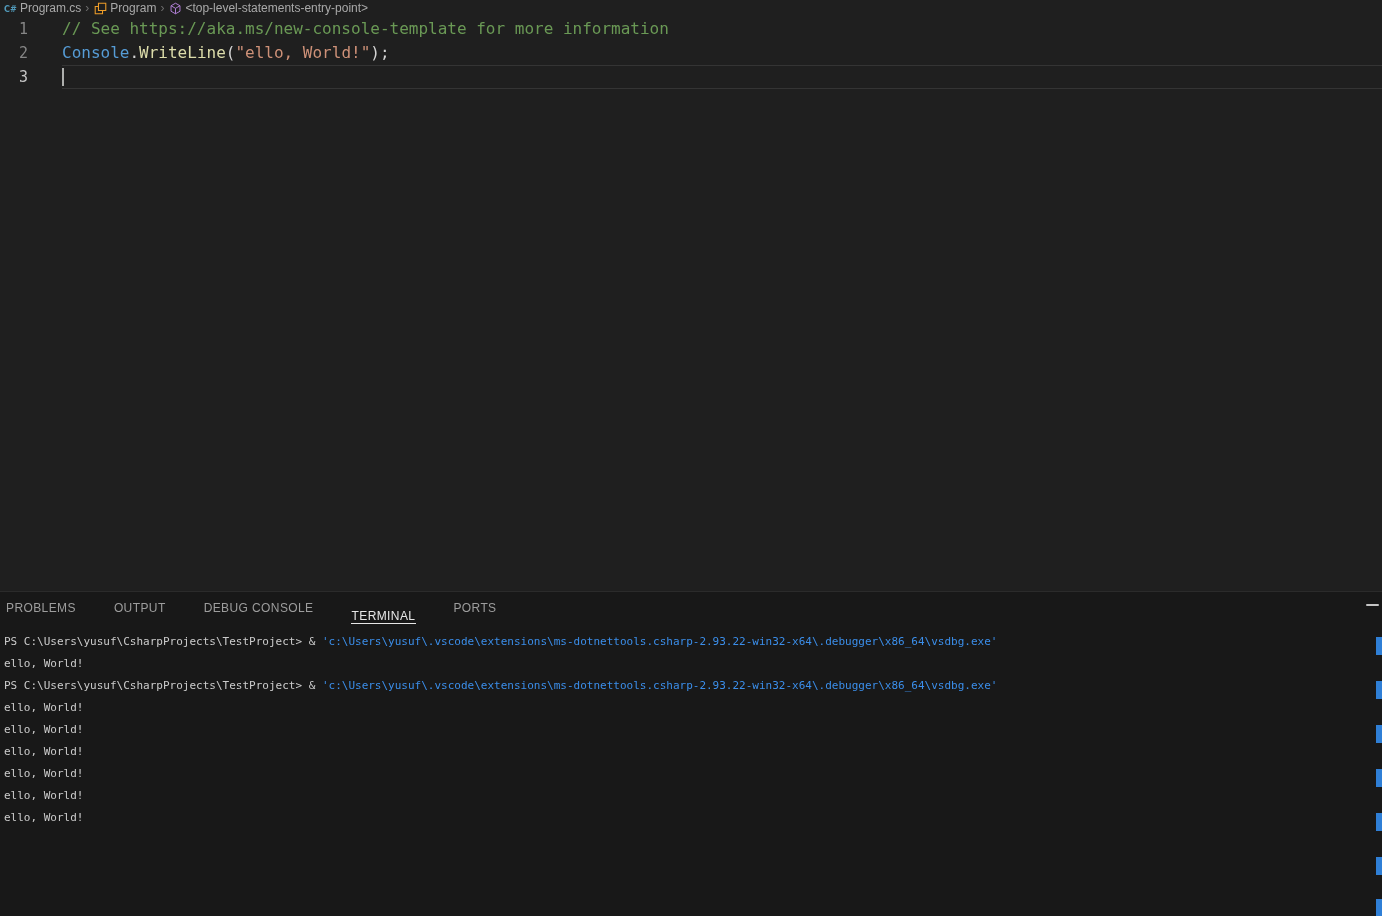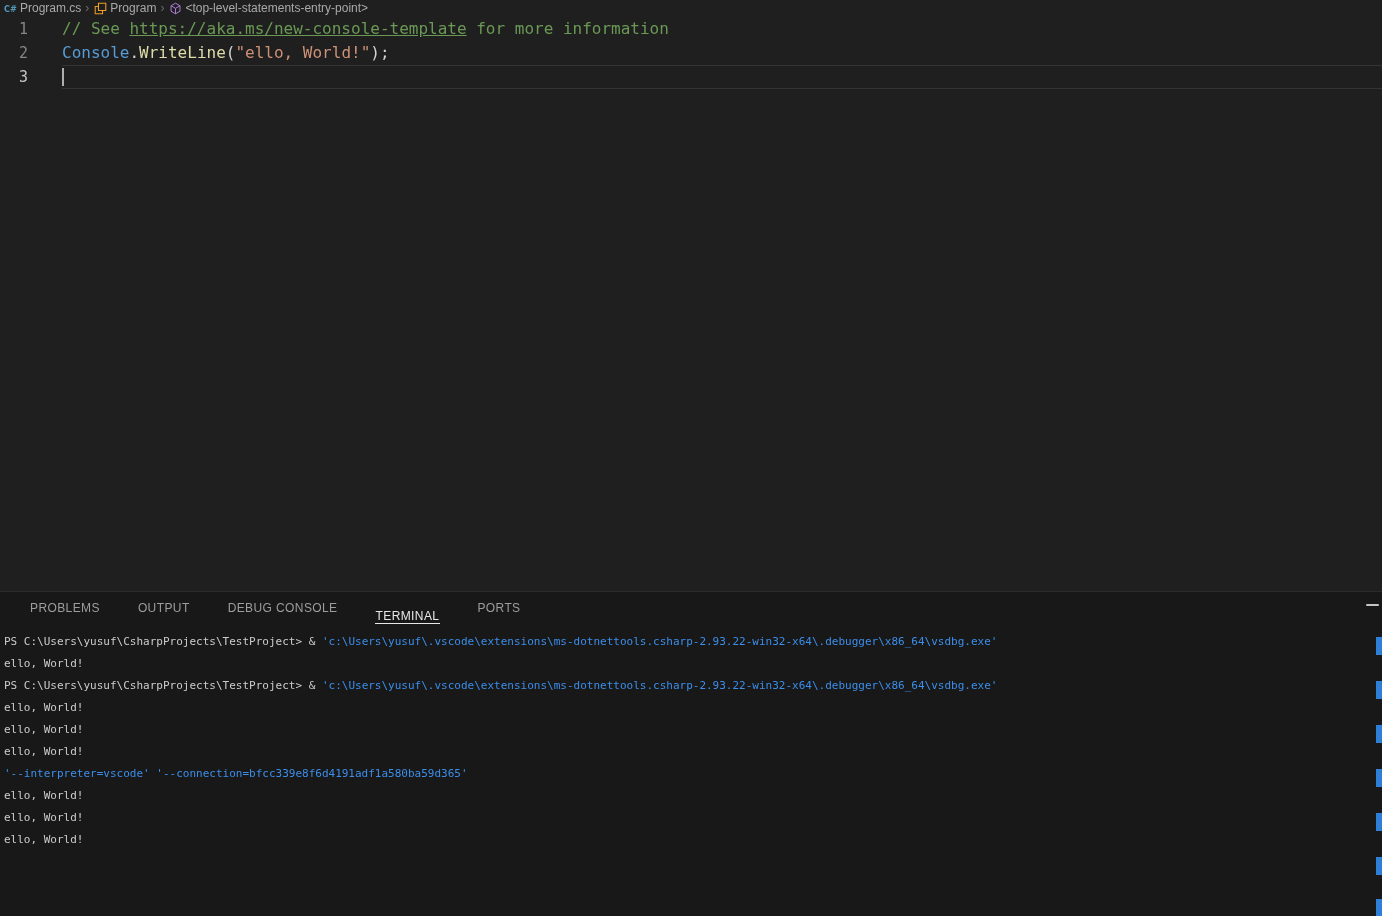--- a/index.html
+++ b/index.html
@@ -18,30 +18,30 @@
   .code-line{display:flex;height:24px;line-height:24px;}
   .gutter{width:62px;box-sizing:border-box;padding-right:34px;text-align:right;color:#858585;flex:none;font-size:15px;}
   .code-line.active .gutter{color:#c6c6c6;}
   .line-content{flex:1;position:relative;white-space:pre;box-sizing:border-box;height:24px;line-height:22px;
     border-top:1px solid transparent;border-bottom:1px solid transparent;}
   .code-line.active .line-content{border-color:#343434;}
   .cursor{position:absolute;left:0;top:2px;width:2px;height:18px;background:#aeafad;}
 
   
   .tok-comment{color:var(--comment);}
-  .tok-comment-link{color:var(--comment);text-decoration:underline;cursor:pointer;}
+  .tok-comment-link{color:var(--comment);cursor:pointer;}
   .tok-class{color:var(--class-name);}
   .tok-method{color:var(--method);}
   .tok-punct{color:var(--punctuation);}
   .tok-string{color:var(--string);}
   .tok-plain{color:var(--terminal-text);}
   .tok-tstring{color:var(--terminal-string);}
 
   
-  .panel{position:absolute;top:591px;left:0;right:0;bottom:0;background:#181818;border-top:1px solid #2b2b2b;padding-left:24px;}
+  .panel{position:absolute;top:591px;left:0;right:0;bottom:0;background:#181818;border-top:1px solid #2b2b2b;}
   .panel-tabs{display:flex;align-items:stretch;height:32px;padding-left:5px;gap:36px;}
   .ptab{display:flex;align-items:center;font-size:12px;letter-spacing:.4px;color:#9d9d9d;cursor:pointer;
     border-bottom:1px solid transparent;box-sizing:border-box;padding:0 1px;}
   .ptab.active{color:#e7e7e7;border-bottom-color:var(--active-tab-underline);align-items:flex-end;}
   .panel-action{position:absolute;top:12px;right:3px;width:13px;height:2px;background:#c5c5c5;border-radius:1px;cursor:pointer;}
 
   
   .terminal{position:absolute;top:32px;left:0;right:0;bottom:0;padding:7px 0 0 4px;overflow:hidden;
     font-family:"DejaVu Sans Mono",monospace;font-size:11px;line-height:22px;color:var(--terminal-text);}
   .term-line{white-space:pre;height:22px;}
@@ -118,21 +118,20 @@
       </div>
     </div>
   <div class="panel-action"></div>
   <div class="terminal" id="terminal">
       <div class="term-line"><span class="tok tok-plain">PS C:\Users\yusuf\CsharpProjects\TestProject&gt; &amp; </span><span class="tok tok-tstring">'c:\Users\yusuf\.vscode\extensions\ms-dotnettools.csharp-2.93.22-win32-x64\.debugger\x86_64\vsdbg.exe'</span></div>
       <div class="term-line"><span class="tok tok-plain">ello, World!</span></div>
       <div class="term-line"><span class="tok tok-plain">PS C:\Users\yusuf\CsharpProjects\TestProject&gt; &amp; </span><span class="tok tok-tstring">'c:\Users\yusuf\.vscode\extensions\ms-dotnettools.csharp-2.93.22-win32-x64\.debugger\x86_64\vsdbg.exe'</span></div>
       <div class="term-line"><span class="tok tok-plain">ello, World!</span></div>
       <div class="term-line"><span class="tok tok-plain">ello, World!</span></div>
       <div class="term-line"><span class="tok tok-plain">ello, World!</span></div>
-      <div class="term-line"><span class="tok tok-tstring">'--interpreter=vscode' '--connection=bfcc339e8f6d4191adf1a580ba59d365'</span></div>
       <div class="term-line"><span class="tok tok-plain">ello, World!</span></div>
       <div class="term-line"><span class="tok tok-plain">ello, World!</span></div>
       <div class="term-line"><span class="tok tok-plain">ello, World!</span></div>
     </div>
 </div>
 
 <div id="decorations">
     <div class="deco" style="top: 637px;"></div>
     <div class="deco" style="top: 681px;"></div>
     <div class="deco" style="top: 725px;"></div>

